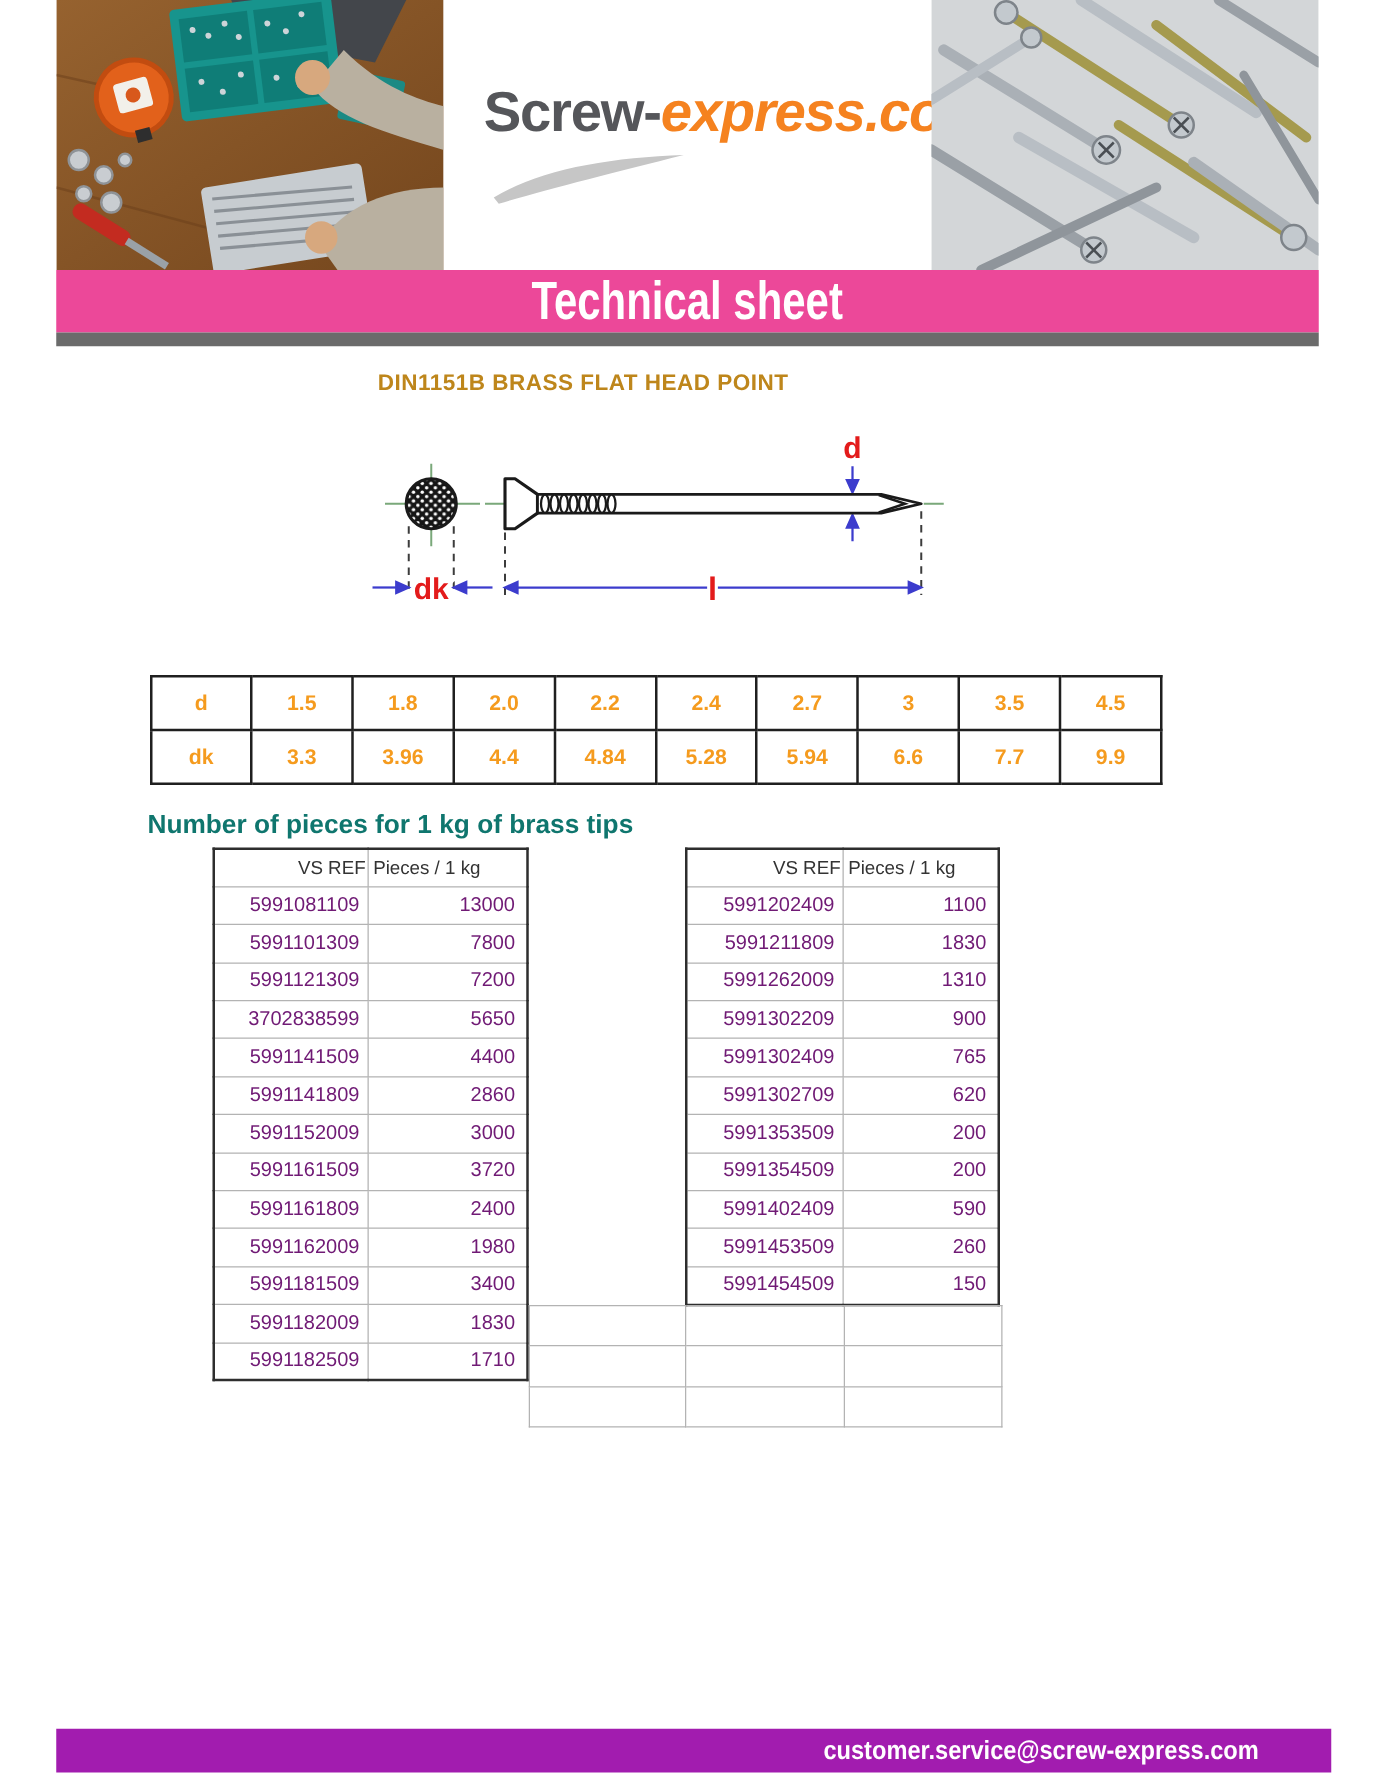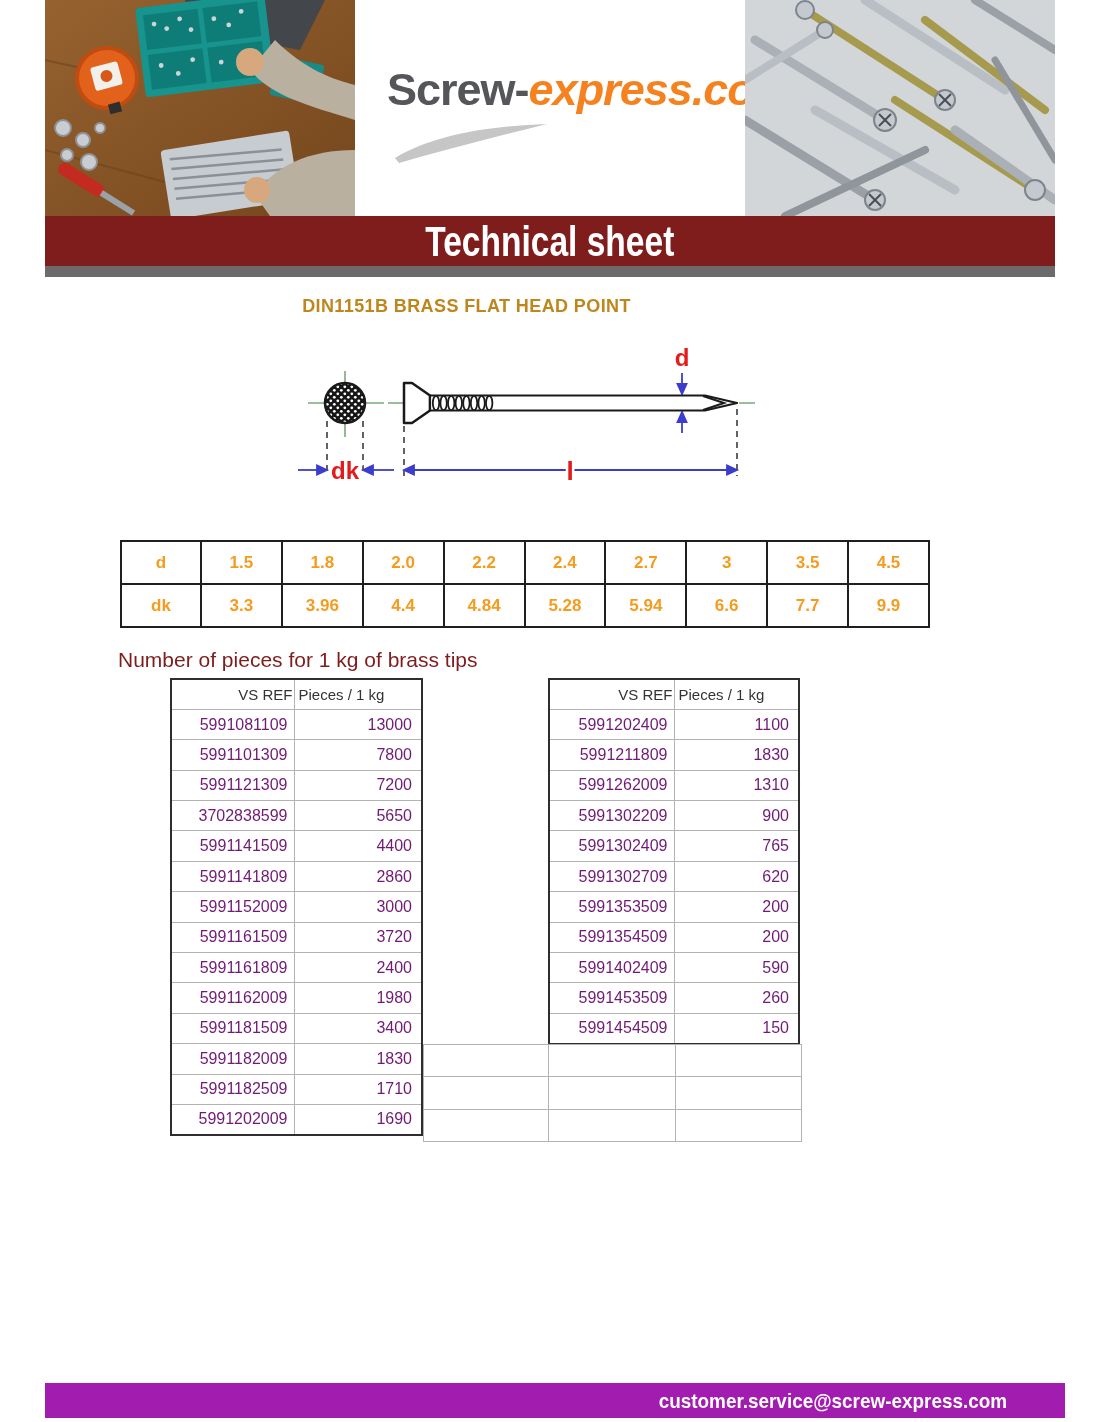--- a/index.html
+++ b/index.html
@@ -11,38 +11,38 @@
   .photo svg{width:100%;height:100%;display:block;}
   .photo-left{left:45px;}
   .photo-right{left:745px;}
   .logo-zone{position:absolute;left:355px;top:0;width:390px;height:216px;background:#fff;}
   .logo{position:absolute;top:64px;left:0;width:100%;text-align:center;
         font-size:45px;font-weight:bold;letter-spacing:-1px;white-space:nowrap;padding-left:32px;}
   .logo .g{color:#55565A;}
   .logo .o{color:#F5821F;font-style:italic;}
   .swoosh{position:absolute;left:36px;top:122px;width:160px;height:42px;}
 
-  .banner{position:absolute;left:45px;top:216px;width:1010px;height:50px;background:#7f1d1d;
+  .banner{position:absolute;left:45px;top:216px;width:1010px;height:50px;background:#ec4899;
           display:flex;align-items:center;justify-content:center;}
   .banner span{display:inline-block;color:#fff;font-weight:bold;font-size:43px;
                transform:scaleX(.78);transform-origin:center;letter-spacing:0;}
   .banner-line{position:absolute;left:45px;top:266px;width:1010px;height:11px;background:#6B6B6B;}
 
   .product-title{position:absolute;left:0;top:296px;width:933px;text-align:center;
                  color:#BE861B;font-size:18px;font-weight:bold;letter-spacing:.4px;}
 
   .diagram{position:absolute;left:280px;top:330px;width:500px;height:170px;}
 
   
   .dims-wrap{position:absolute;left:120px;top:540px;width:810px;}
   table.dims{width:100%;border-collapse:collapse;table-layout:fixed;}
   table.dims td{border:2px solid #1f1f1f;height:39px;text-align:center;
                 font-weight:bold;font-size:17px;color:#F59B1E;background:#fff;}
 
-  .pieces-heading{position:absolute;left:118px;top:648px;font-size:21px;color:#7f1d1d;}
+  .pieces-heading{position:absolute;left:118px;top:648px;font-size:21px;color:#0f766e;font-weight:bold;}
 
   
   .pt{position:absolute;}
   .pt table{border-collapse:collapse;table-layout:fixed;width:100%;border-radius:26px;}
   .pt-left{left:170px;top:678px;width:253px;}
   .pt-right{left:548px;top:678px;width:252px;}
   .pt-left table,.pt-right table{border:2px solid #2e2e2e;}
   .pt tr{height:30.4px;}
   .pt th,.pt td{border:1px solid #B3B3B3;font-weight:normal;overflow:hidden;white-space:nowrap;}
   .pt th{font-size:15px;color:#333;}
@@ -357,24 +357,20 @@
           <tr>
             <td class="c-ref">5991182009</td>
             <td class="c-val">1830</td>
           </tr>
 
           <tr>
             <td class="c-ref">5991182509</td>
             <td class="c-val">1710</td>
           </tr>
 
-          <tr>
-            <td class="c-ref">5991202009</td>
-            <td class="c-val">1690</td>
-          </tr>
         </tbody>
     </table>
   </div>
 
   <div class="pt pt-right">
     <table>
       <colgroup>
           <col style="width:125px">
         </colgroup>
       <tbody>

